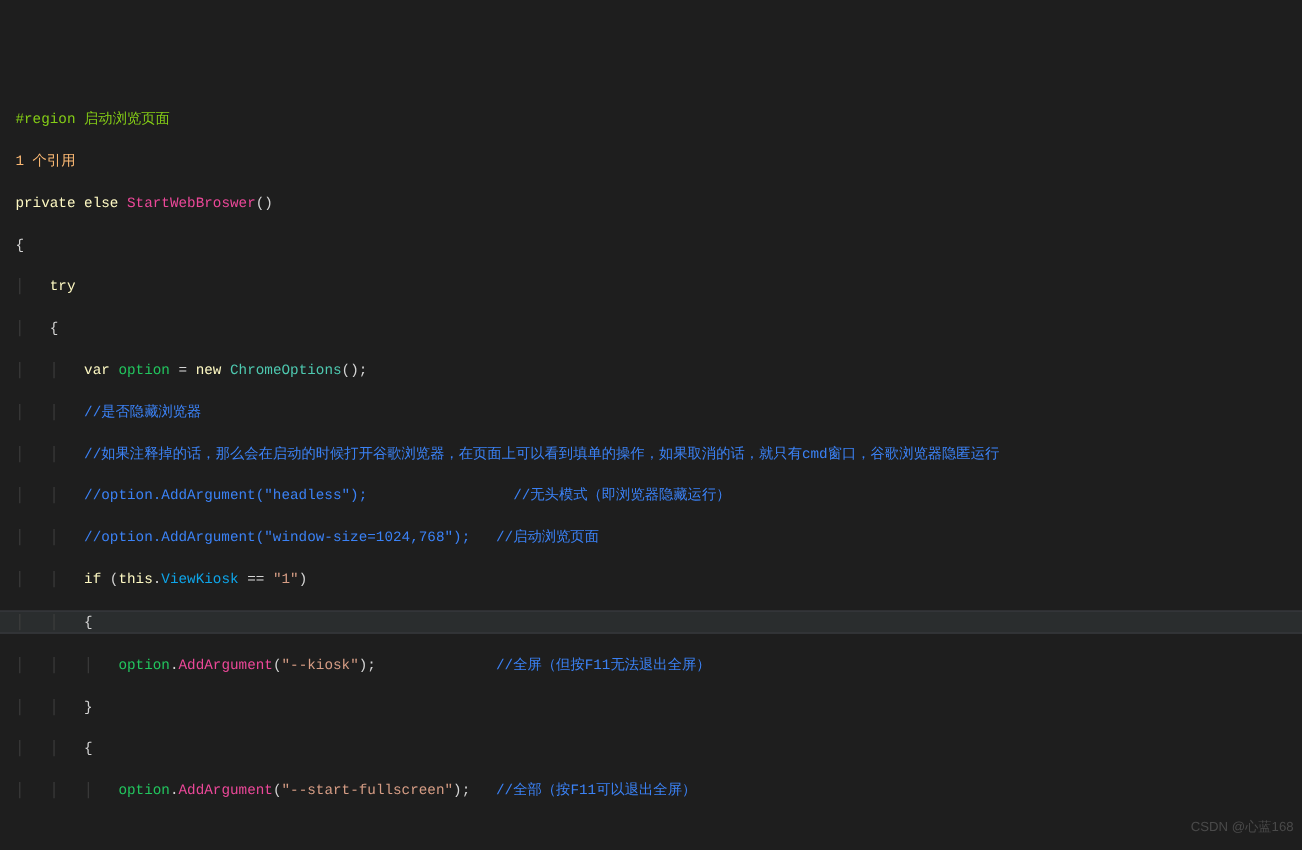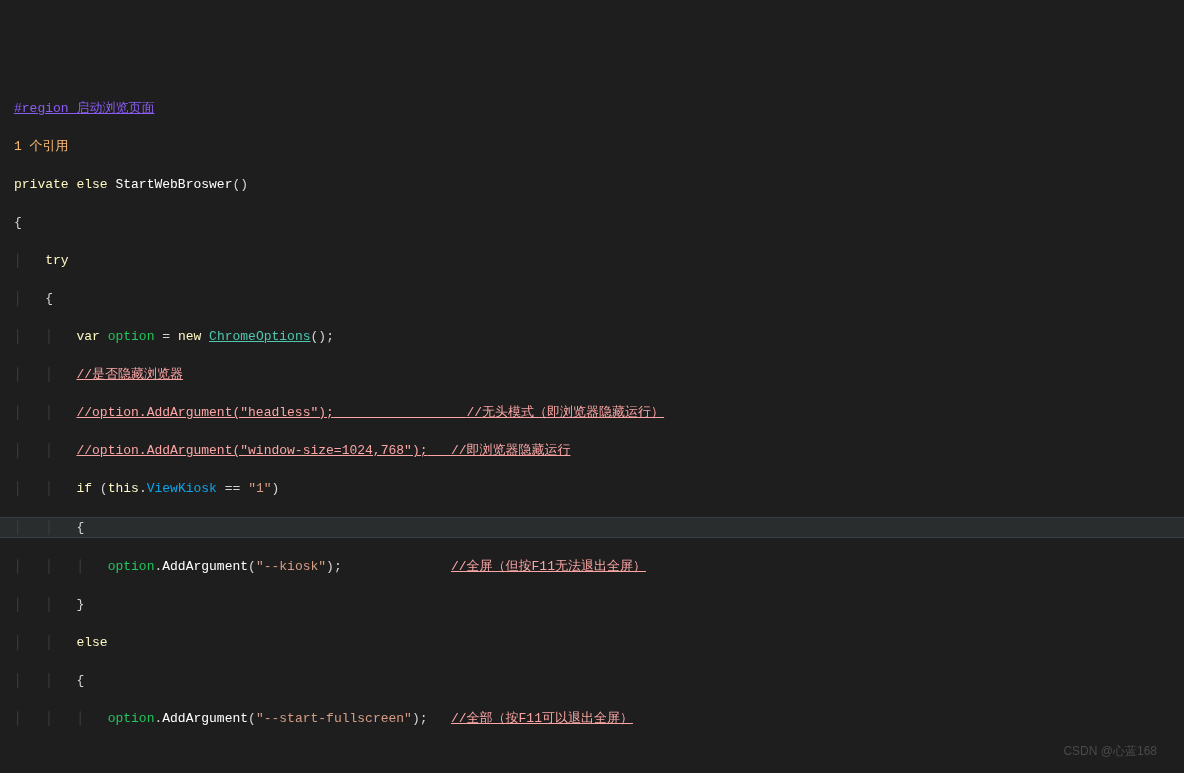--- a/index.html
+++ b/index.html
@@ -12,33 +12,33 @@
     padding: 4px 0;
     white-space: pre;
     overflow: hidden;
     width: 1184px;
     height: 773px;
     position: relative;
   }
   .line { padding-left: 14px; }
   .guide { color: #404040; }
   .t-gray { color: #fdba74; }
-  .t-region { color: #8b5cf6; text-decoration: underline; }
+  .t-region { color: #84cc16; }
   .t-keyword { color: #fef9c3; }
-  .t-type { color: #4ec9b0; text-decoration: underline; }
-  .t-method { color: #ffffff; }
+  .t-type { color: #4ec9b0; }
+  .t-method { color: #ec4899; }
   .t-punct { color: #d4d4d4; }
-  .t-comment { color: #fca5a5; text-decoration: underline; }
+  .t-comment { color: #3b82f6; }
   .t-string { color: #d69d85; }
   .t-local { color: #22c55e; }
   .t-prop { color: #0ea5e9; }
   .t-op { color: #d4d4d4; }
   .watermark {
     position: absolute;
-    right: 27px;
+    right: 8px;
     bottom: 12px;
     color: #4a4a4a;
     font-size: 12px;
     font-family: Arial, sans-serif;
   }
   .hl-line {
     background: #2a2d2e;
     border-top: 1px solid #3a3d41;
     border-bottom: 1px solid #3a3d41;
     margin-left: 0;
@@ -52,27 +52,27 @@
 
 <div>
 <div class="line"><span class="t-region">#region 启动浏览页面</span></div>
 <div class="line"><span class="t-gray">1 个引用</span></div>
 <div class="line"><span class="t-keyword">private</span> <span class="t-keyword">else</span> <span class="t-method">StartWebBroswer</span><span class="t-punct">()</span></div>
 <div class="line"><span class="t-punct">{</span></div>
 <div class="line"><span class="guide">│   </span><span class="t-keyword">try</span></div>
 <div class="line"><span class="guide">│   </span><span class="t-punct">{</span></div>
 <div class="line"><span class="guide">│   │   </span><span class="t-keyword">var</span> <span class="t-local">option</span> <span class="t-op">=</span> <span class="t-keyword">new</span> <span class="t-type">ChromeOptions</span><span class="t-punct">();</span></div>
 <div class="line"><span class="guide">│   │   </span><span class="t-comment">//是否隐藏浏览器</span></div>
+<div class="line"><span class="guide">│   │   </span><span class="t-comment">//如果注释掉的话，那么会在启动的时候打开谷歌浏览器，在页面上可以看到填单的操作，如果取消的话，就只有cmd窗口，谷歌浏览器隐匿运行</span></div>
 <div class="line"><span class="guide">│   │   </span><span class="t-comment">//option.AddArgument("headless");</span><span class="t-comment">                 </span><span class="t-comment">//无头模式（即浏览器隐藏运行）</span></div>
-<div class="line"><span class="guide">│   │   </span><span class="t-comment">//option.AddArgument("window-size=1024,768");</span><span class="t-comment">   </span><span class="t-comment">//即浏览器隐藏运行</span></div>
+<div class="line"><span class="guide">│   │   </span><span class="t-comment">//option.AddArgument("window-size=1024,768");</span><span class="t-comment">   </span><span class="t-comment">//启动浏览页面</span></div>
 <div class="line"><span class="guide">│   │   </span><span class="t-keyword">if</span> <span class="t-punct">(</span><span class="t-keyword">this</span><span class="t-punct">.</span><span class="t-prop">ViewKiosk</span> <span class="t-op">==</span> <span class="t-string">"1"</span><span class="t-punct">)</span></div>
 <div class="line hl-line"><span class="guide">│   │   </span><span class="t-punct">{</span></div>
 <div class="line"><span class="guide">│   │   │   </span><span class="t-local">option</span><span class="t-punct">.</span><span class="t-method">AddArgument</span><span class="t-punct">(</span><span class="t-string">"--kiosk"</span><span class="t-punct">);</span>              <span class="t-comment">//全屏（但按F11无法退出全屏）</span></div>
 <div class="line"><span class="guide">│   │   </span><span class="t-punct">}</span></div>
-<div class="line"><span class="guide">│   │   </span><span class="t-keyword">else</span></div>
 <div class="line"><span class="guide">│   │   </span><span class="t-punct">{</span></div>
 <div class="line"><span class="guide">│   │   │   </span><span class="t-local">option</span><span class="t-punct">.</span><span class="t-method">AddArgument</span><span class="t-punct">(</span><span class="t-string">"--start-fullscreen"</span><span class="t-punct">);</span>   <span class="t-comment">//全部（按F11可以退出全屏）</span></div>
 
 
 
 
 
 
 
 

